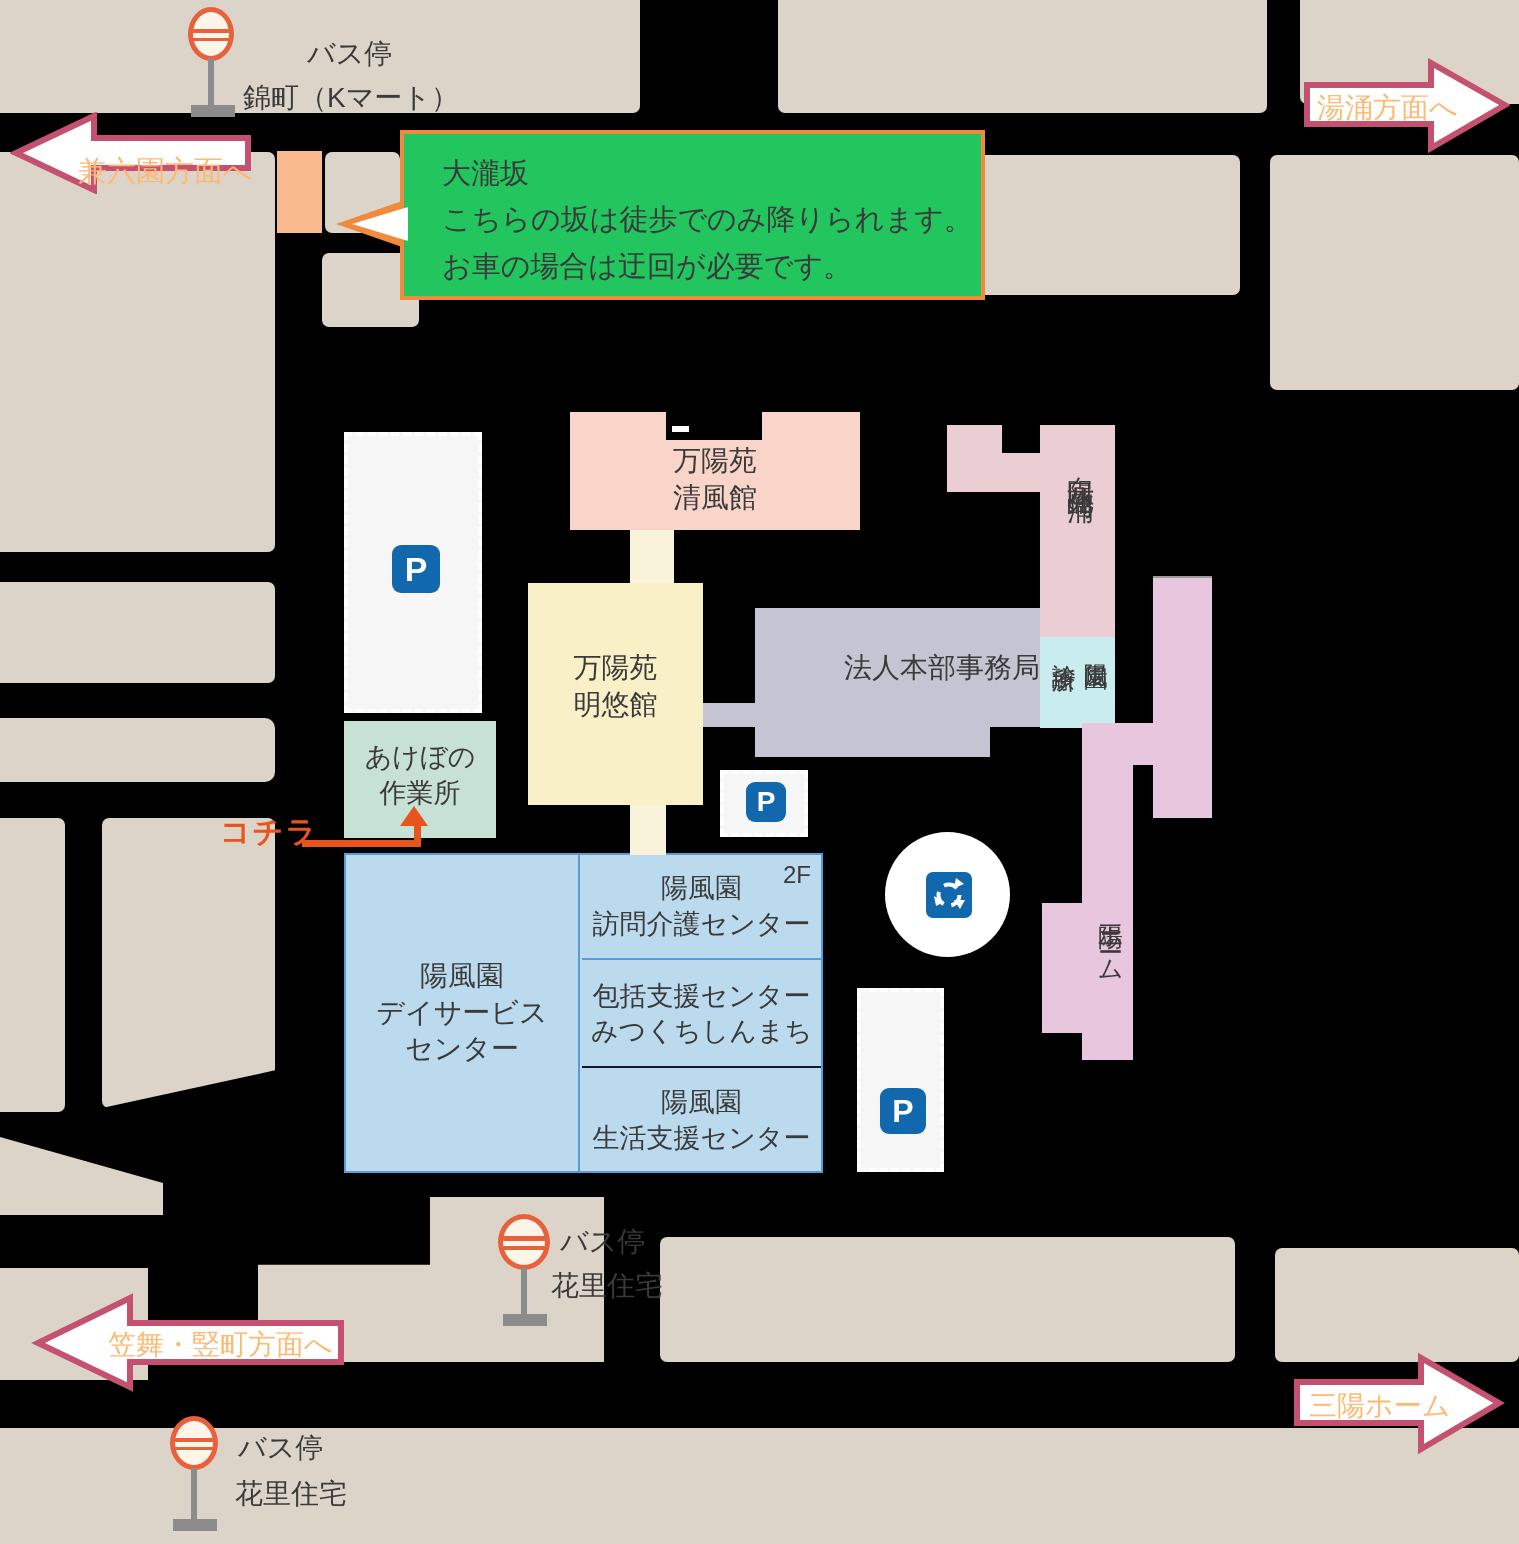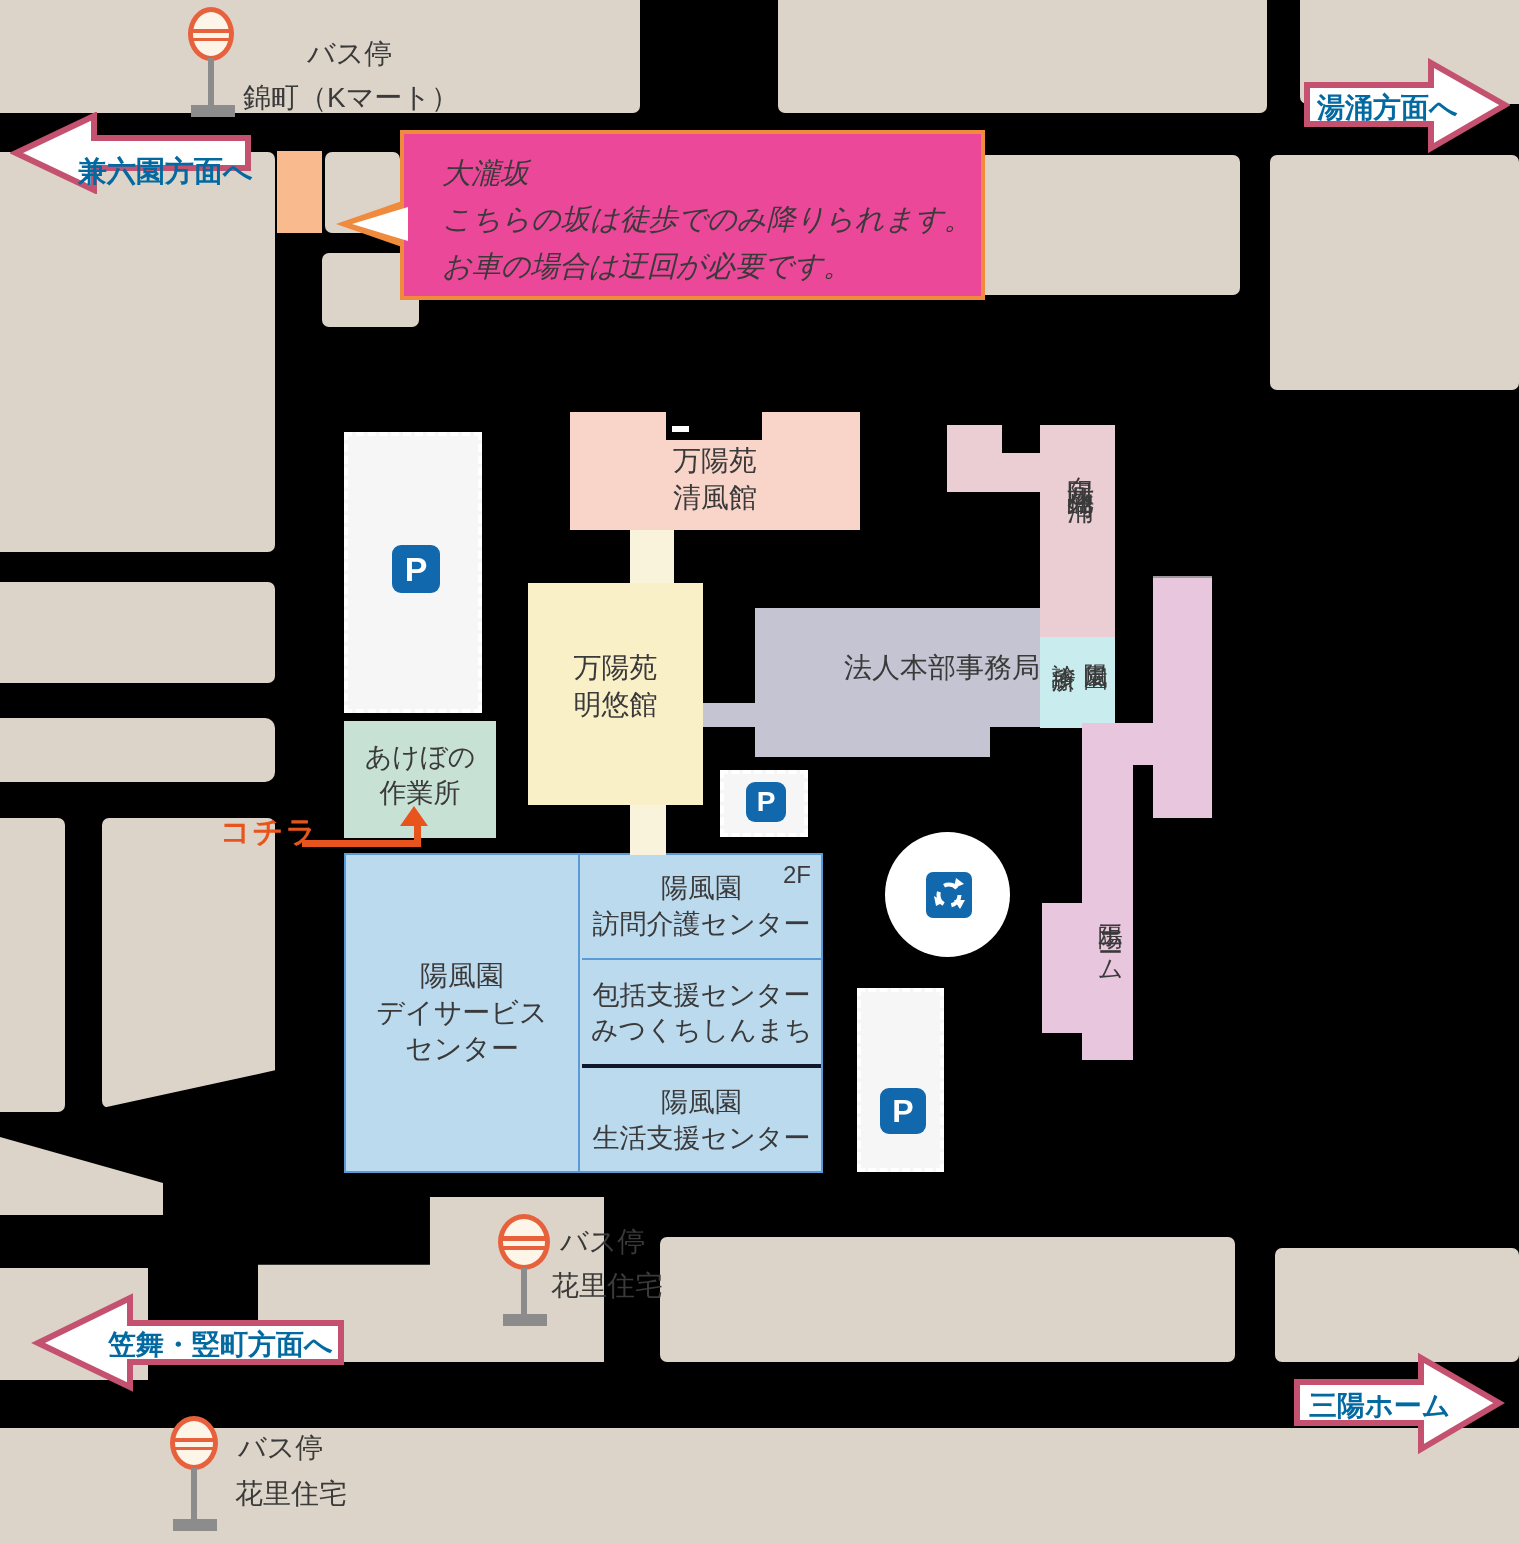--- a/index.html
+++ b/index.html
@@ -12,23 +12,23 @@
   .park{position:absolute;background:#f6f6f6;border:4px dashed #ffffff;box-sizing:border-box;}
   .picon{position:absolute;background:#1268ac;border-radius:9px;color:#fff;
          display:flex;align-items:center;justify-content:center;font-weight:bold;}
   .busstop{position:absolute;}
   .bs-head{position:absolute;border:5px solid #e8613d;border-radius:50%;box-sizing:border-box;
            background:linear-gradient(#fcf5e8 0 38%,#e8613d 38% 47%,#fcf5e8 47% 58%,#e8613d 58% 67%,#fcf5e8 67% 100%);}
   .bs-pole{position:absolute;background:#8c8c8c;}
   .bs-base{position:absolute;background:#8c8c8c;}
   .dir-arrow{position:absolute;}
   .dir-arrow svg{position:absolute;left:0;top:0;}
-  .dir-arrow .atext{position:absolute;color:#0369a1;font-weight:700;white-space:nowrap;}
-  .callout{position:absolute;left:400px;top:130px;width:585px;height:170px;background:#ec4899;
-           border:4px solid #f08a3c;box-sizing:border-box;z-index:6;font-style:italic;}
+  .dir-arrow .atext{position:absolute;color:#fdba74;font-weight:400;white-space:nowrap;}
+  .callout{position:absolute;left:400px;top:130px;width:585px;height:170px;background:#22c55e;
+           border:4px solid #f08a3c;box-sizing:border-box;z-index:6;}
   .tri{position:absolute;width:0;height:0;}
   .bluecell{position:absolute;box-sizing:border-box;display:flex;flex-direction:column;
             align-items:center;justify-content:center;text-align:center;line-height:1.3;}
 </style>
 </head>
 <body>
 
 <div id="map">
 
   <div class="blk" style="left:0;top:0;width:640px;height:113px;border-radius:0 0 7px 0;"></div>
@@ -99,21 +99,21 @@
     <div class="bluecell" style="left:0;top:0;width:234px;height:316px;border-right:2px solid #5b9bd5;font-size:28px;">
       <span>陽風園</span>
       <span>デイサービス</span>
       <span>センター</span>
     </div>
     <div class="bluecell" style="left:236px;top:0;width:239px;height:105px;border-bottom:2px solid #5b9bd5;font-size:27px;">
       <span>陽風園</span>
       <span>訪問介護センター</span>
     </div>
     <div class="lbl" style="right:10px;top:4px;left:auto;position:absolute;font-size:24px;">2F</div>
-    <div class="bluecell" style="left:236px;top:107px;width:239px;height:106px;border-bottom:4px solid #0f172a;font-size:27px;text-align:right;">
+    <div class="bluecell" style="left:236px;top:107px;width:239px;height:106px;border-bottom:2px solid #0f172a;font-size:27px;text-align:right;">
       <span>包括支援センター</span>
       <span>みつくちしんまち</span>
     </div>
     <div class="bluecell" style="left:236px;top:215px;width:239px;height:101px;font-size:27px;">
       <span>陽風園</span>
       <span>生活支援センター</span>
     </div>
   </div>
 
   <div class="park" style="left:344px;top:432px;width:138px;height:281px;"></div>

